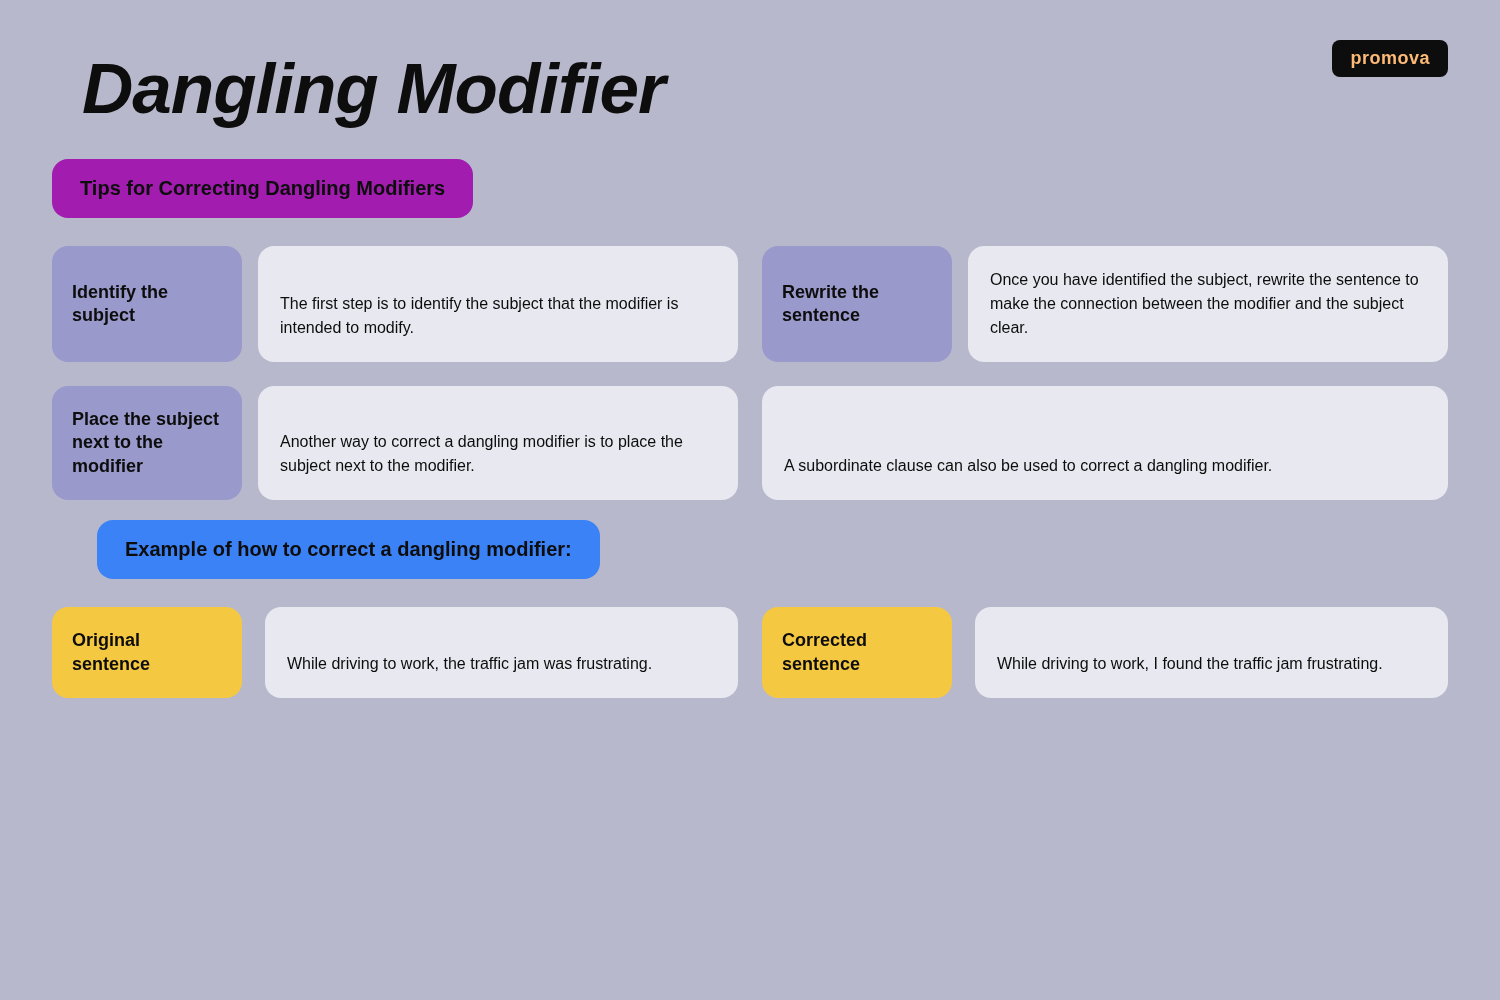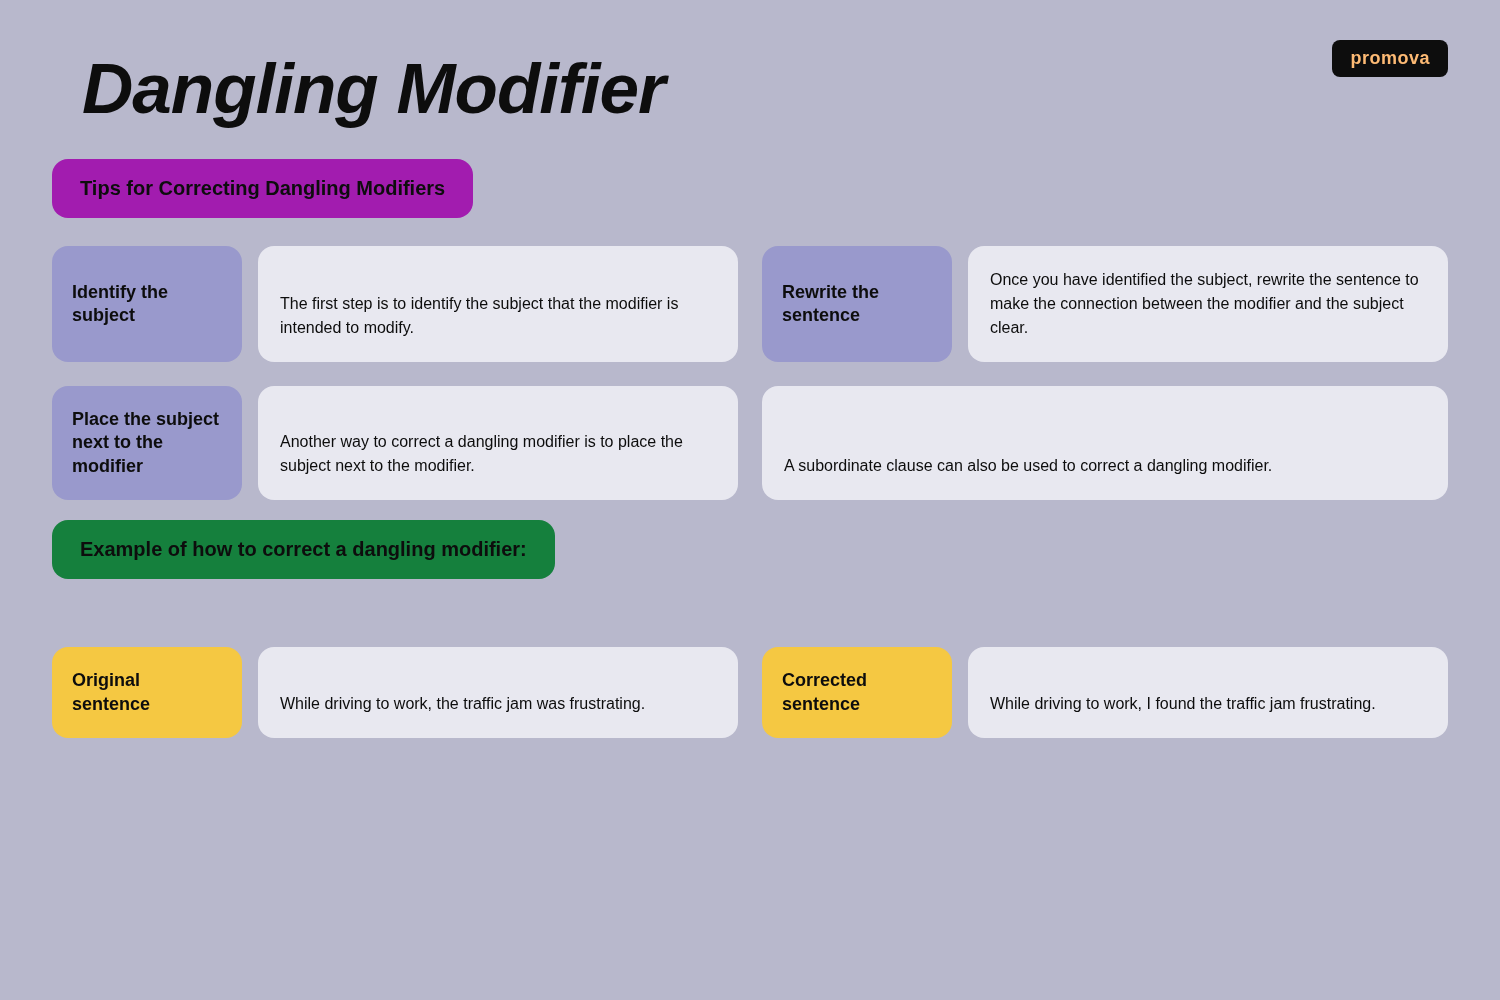--- a/index.html
+++ b/index.html
@@ -48,25 +48,26 @@
       margin-bottom: 28px;
     }
 
     .section-header-blue span {
       font-size: 20px;
       font-weight: 800;
       color: #0d0d0d;
     }
 
     .section-header-orange {
-      background-color: #15803d;
+      background-color: #3b82f6;
       border-radius: 16px;
       padding: 18px 28px;
       display: inline-block;
       margin-bottom: 28px;
+      margin-left: 45px;
     }
 
     .section-header-orange span {
       font-size: 20px;
       font-weight: 800;
       color: #0d0d0d;
     }
 
     
     .tips-grid {
@@ -119,23 +120,22 @@
 
     
     .example-grid {
       display: grid;
       grid-template-columns: 1fr 1fr;
       gap: 24px;
     }
 
     .example-row {
       display: flex;
-      gap: 16px;
+      gap: 23px;
       align-items: stretch;
-      margin-top: 40px;
     }
 
     .tip-label-orange {
       background-color: #f5c842;
       border-radius: 16px;
       padding: 22px 20px;
       min-width: 160px;
       max-width: 190px;
       display: flex;
       align-items: center;

